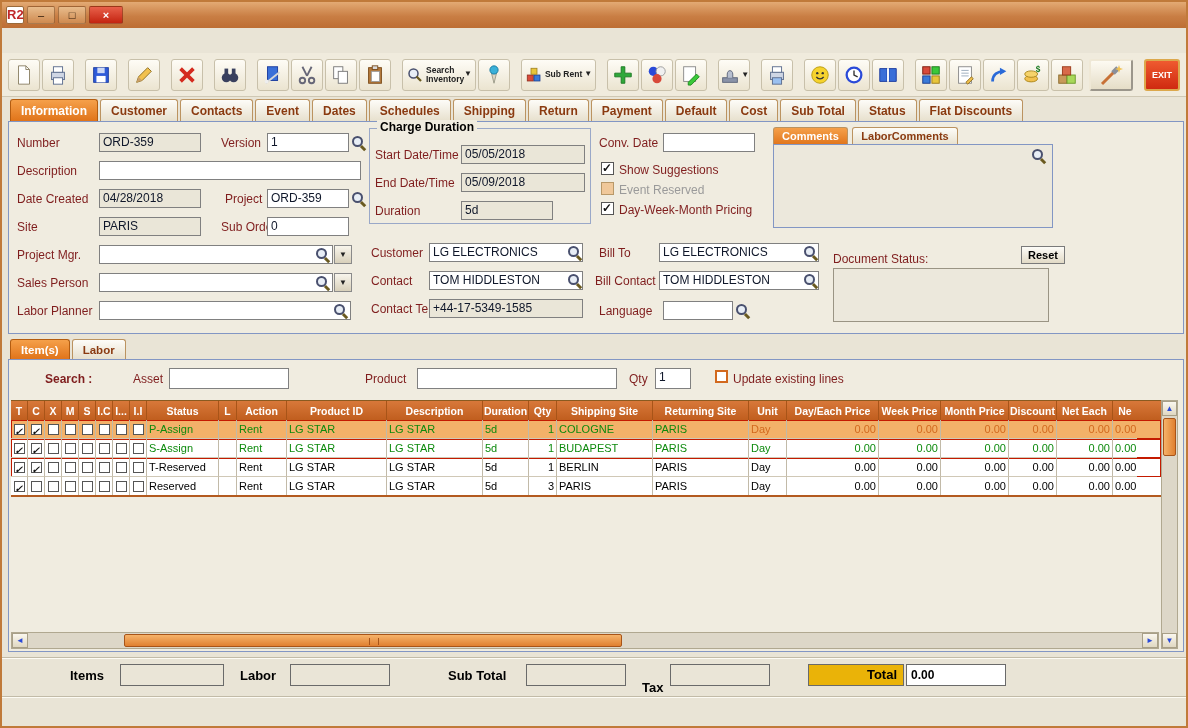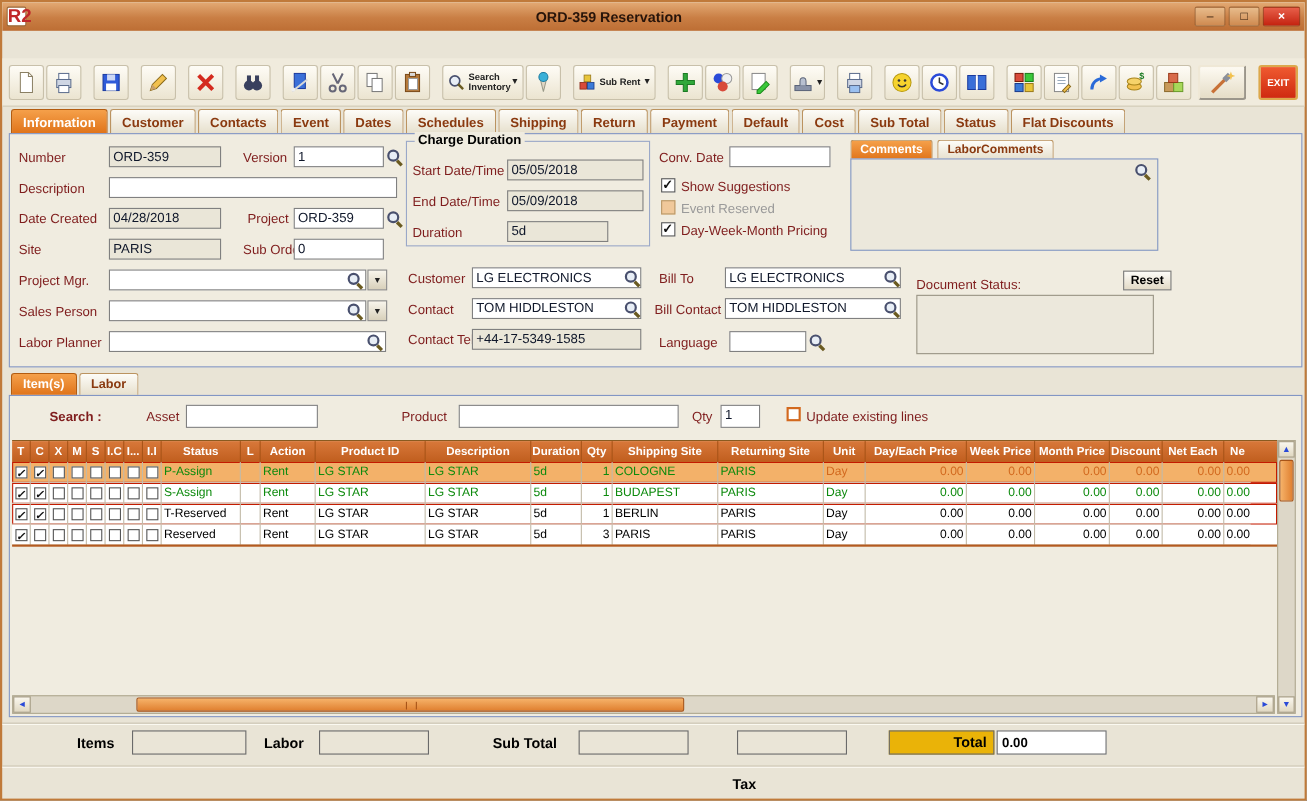--- a/index.html
+++ b/index.html
@@ -3,21 +3,21 @@
 <meta charset="utf-8">
 <style>
   html,body{margin:0;padding:0;background:#555;}
   *{box-sizing:border-box;}
   .window{position:relative;width:1188px;height:728px;background:#e9e4d6;border:2px solid #c07a3a;
           font-family:"Liberation Sans",sans-serif;overflow:hidden;}
   
   .titlebar{position:absolute;top:0;left:0;right:0;height:26px;
             background:linear-gradient(#e3aa74,#c97e44 55%,#bd6e34);display:flex;align-items:center;padding:0 4px;}
   .appbadge{width:18px;height:18px;background:#fff;border:1px solid #9a6a3a;border-radius:2px;
-            color:#c0282a;font-weight:bold;font-size:17px;text-align:center;line-height:16px;}
+            color:#c0282a;font-weight:bold;font-size:13px;text-align:center;line-height:16px;}
   .title{flex:1;text-align:center;font-size:13px;font-weight:600;color:#27140a;}
   .winbtn{width:28px;height:18px;margin-left:3px;display:flex;align-items:center;justify-content:center;
           font-size:11px;color:#2a1505;border:1px solid rgba(120,70,30,.55);border-radius:2px;
           background:linear-gradient(#e8bc8c,#cf8a50);}
   .winbtn.close{background:linear-gradient(#e8604a,#c42310);color:#fff;font-weight:bold;width:34px;}
   
   .menubar{position:absolute;top:26px;left:0;right:0;height:24px;background:#f4f0e4;border-bottom:1px solid #d8d2c0;
            display:flex;align-items:center;gap:19px;padding:0 14px;font-size:12.5px;color:#111;}
   .menu-item{display:inline-block;cursor:default;}
   .menu-item::first-letter{text-decoration:underline;}
@@ -106,21 +106,20 @@
   .total-box{position:absolute;height:22px;border:1px solid #6a6a6a;background:#eab308;font-size:13px;font-weight:bold;
              text-align:right;line-height:20px;padding:0 6px;}
 </style>
 </head>
 <body>
 
 <div class="window">
 
   <div class="titlebar">
     <div class="appbadge">R2</div>
-    <div class="title">ORD-359 Reservation</div>
     <div class="winbtn">–</div>
     <div class="winbtn">□</div>
     <div class="winbtn close">×</div>
   </div>
 
 
   <div class="toolbar">
     <div class="tbtn">
         <span>
           <svg width="22" height="22" viewBox="0 0 24 24">
@@ -707,19 +706,19 @@
     </div>
   </div>
 
   <div class="groove" style="top:655px;"></div>
   <span class="tot-lbl" style="left:68px;top:666px;">Items</span>
   <span class="tot-fld" style="left:118px;top:662px;width:104px;"></span>
   <span class="tot-lbl" style="left:238px;top:666px;">Labor</span>
   <span class="tot-fld" style="left:288px;top:662px;width:100px;"></span>
   <span class="tot-lbl" style="left:446px;top:666px;">Sub Total</span>
   <span class="tot-fld" style="left:524px;top:662px;width:100px;"></span>
-  <span class="tot-lbl" style="left:640px;top:703px;margin-left:24px;">Tax</span>
+  <span class="tot-lbl" style="left:640px;top:678px;">Tax</span>
   <span class="tot-fld" style="left:668px;top:662px;width:100px;"></span>
   <span class="total-box" style="left:806px;top:662px;width:96px;">Total</span>
   <span class="tot-fld white" style="left:904px;top:662px;width:100px;">0.00</span>
   <div class="groove" style="top:694px;"></div>
 
 </div>
 
 </body></html>

